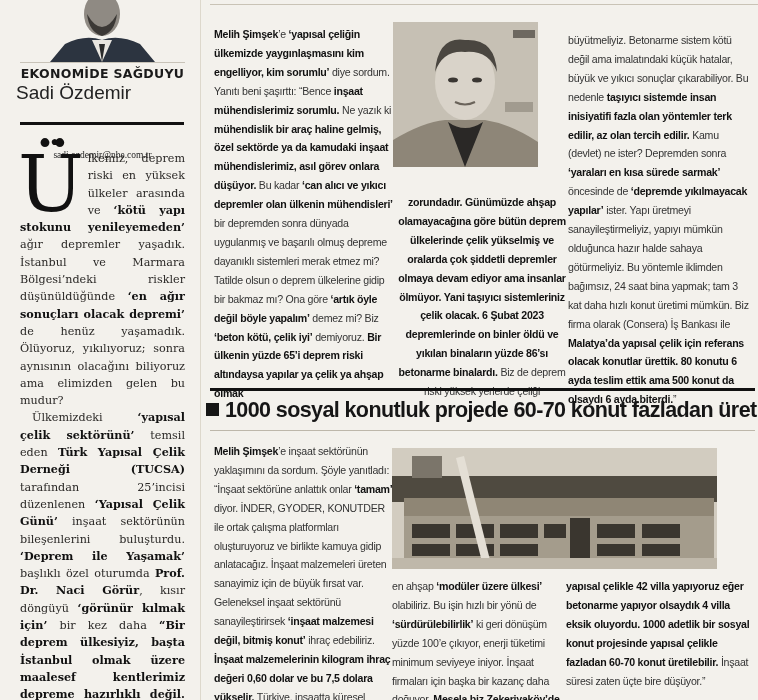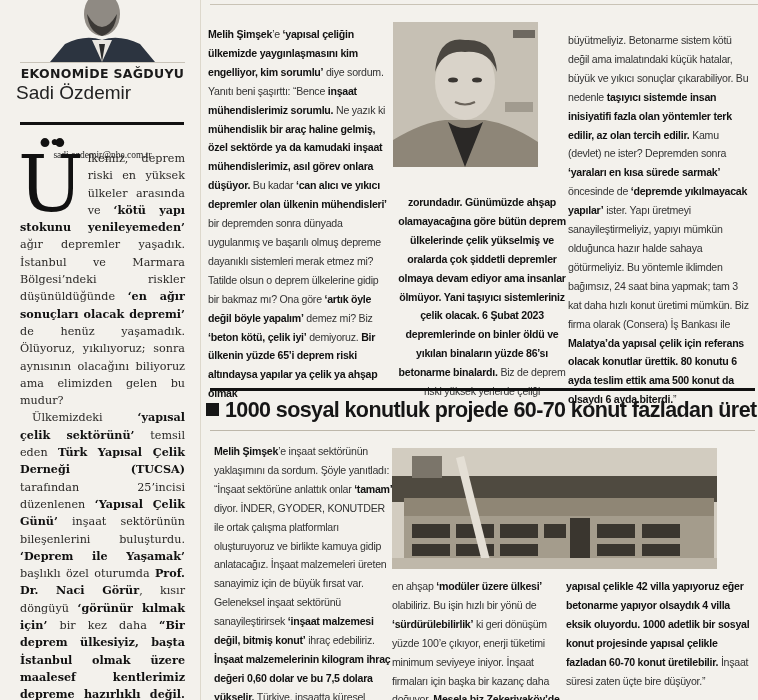--- a/index.html
+++ b/index.html
@@ -28,21 +28,21 @@
   .left-text p { margin:0; }
   .left-text p.indent { text-indent:12px; }
   .dropcap { float:left; font-family:"DejaVu Serif",serif; font-size:78px; line-height:60px;
     margin:4px 4px 0 -2px; color:#111; font-weight:400; }
 
   
   .vsep { position:absolute; left:200px; top:0; width:1px; height:700px; background:#ddd8cc; }
 
   
   .top-rule { position:absolute; left:210px; top:4px; width:548px; height:1px; background:#c9c3b6; }
-  .mid-text { position:absolute; left:208px; width:180px;
+  .mid-text { position:absolute; left:214px; width:180px;
     font-family:"Liberation Sans",sans-serif; font-size:10.6px; line-height:18.9px; color:#333; letter-spacing:-0.25px; }
   .mid-text p { margin:0; }
   .t1 { top:25px; }
   .t2 { top:193px; left:398px; width:168px;text-align:center; }
   .t3 { top:31px; left:568px; width:185px; }
   .photo1 { position:absolute; left:393px; top:22px; width:145px; height:145px; overflow:hidden; background:#b9b2a4; }
   .bottom-rule-top { position:absolute; left:210px; top:388px; width:545px; height:3px; background:#111; }
 
   
   .headline { position:absolute; left:206px; top:398px; width:552px;

